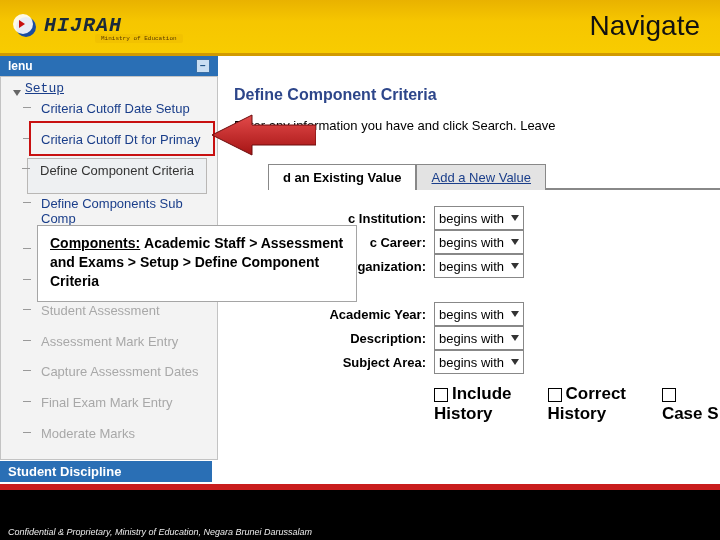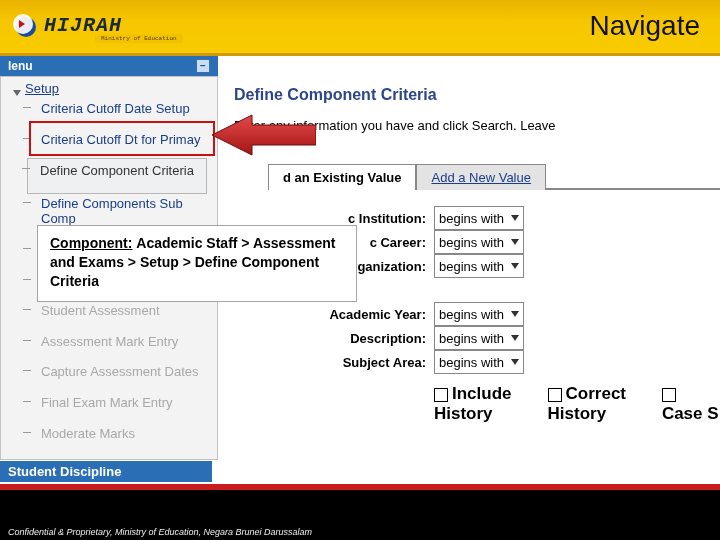--- a/index.html
+++ b/index.html
@@ -81,20 +81,21 @@
     text-align: center;
   }
   .menu-body {
     border: 1px solid #c3c3c3;
     background: #f3f3f3;
     padding: 2px 0 6px 0;
   }
   .toggle-row {
     display: flex; align-items:flex-end;
     padding: 2px 4px 2px 12px;
+    font-family: Liberation Mono, monospace;
   }
   .tri {
     width:0;height:0;
     border-left:4px solid transparent;
     border-right:4px solid transparent;
     border-top:6px solid #666;
     margin-right:4px;
     flex:none;
   }
   .setup-lbl {
@@ -360,21 +361,21 @@
       <linearGradient id="ga" x1="0" y1="0" x2="0" y2="1">
         <stop offset="0" stop-color="#e34a4a"></stop>
         <stop offset="1" stop-color="#a51414"></stop>
       </linearGradient>
     </defs>
     <polygon points="0,22 40,2 40,12 104,12 104,32 40,32 40,42" fill="url(#ga)" stroke="#6d0c0c" stroke-width="1"></polygon>
   </svg>
 </div>
 
 <div class="nav-overlay">
-  <u><b>Component:</b></u>
+  <u><b>Components:</b></u>
   <b> <span>Academic Staff &gt; Assessment and Exams &gt; Setup &gt; Define Component Criteria</span></b>
 </div>
 
 <div class="student-disc">Student Discipline</div>
 
 <div class="footer">
   <div class="footer-text">Confidential &amp; Proprietary, Ministry of Education, Negara Brunei Darussalam</div>
 </div>
 
 </body></html>

